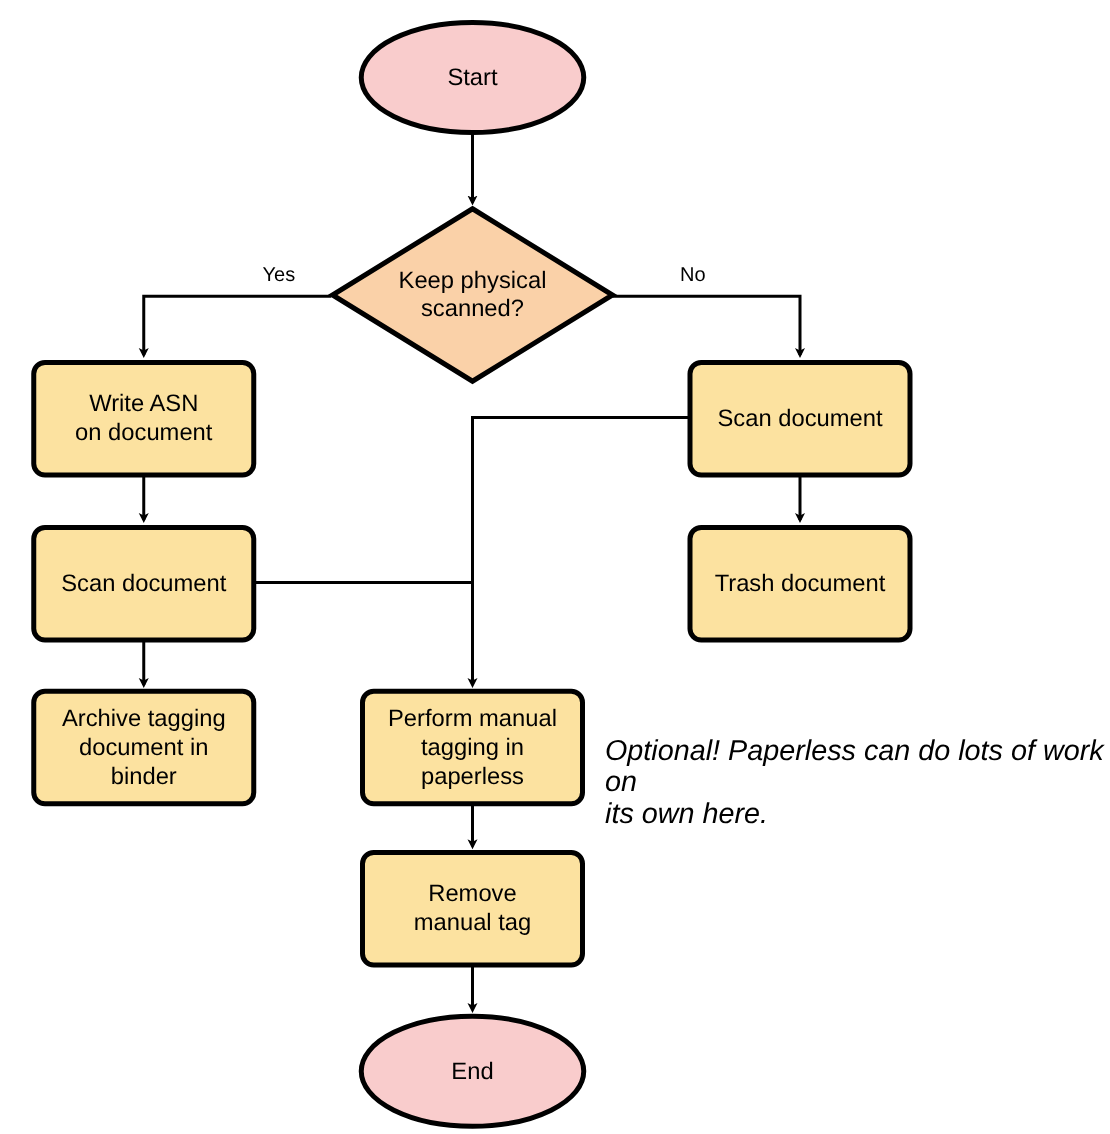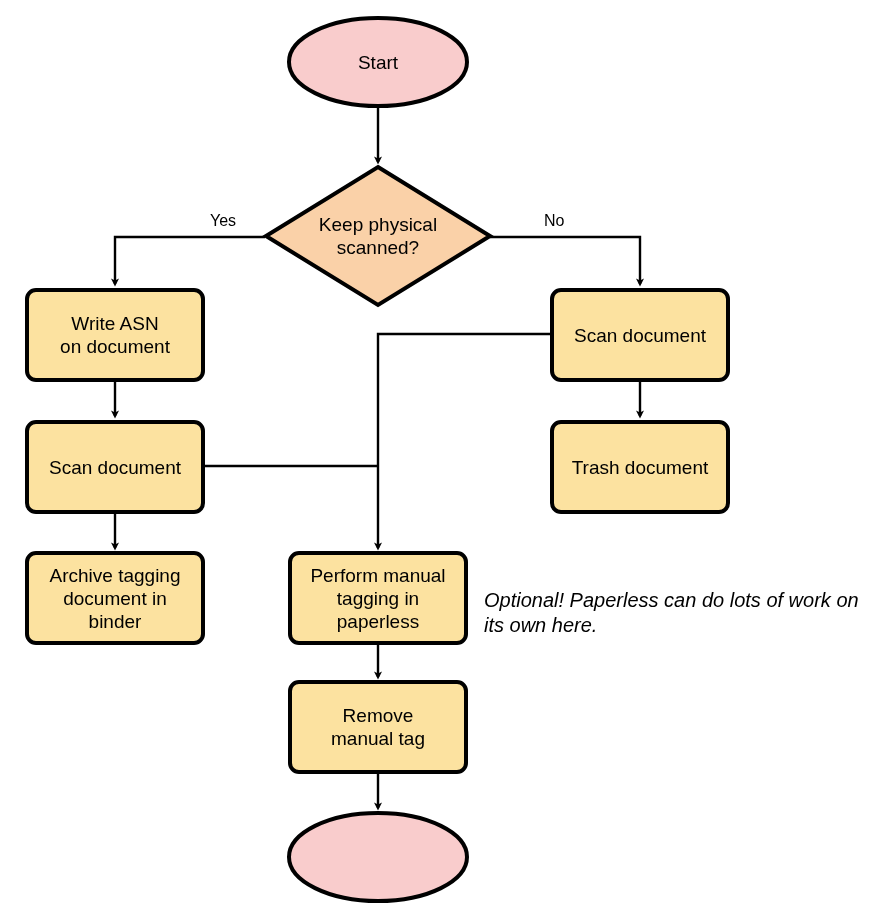--- a/index.html
+++ b/index.html
@@ -40,21 +40,21 @@
   .edge-label {
     position: absolute;
     color: #000000;
     font-size: 16px;
     line-height: 20px;
     white-space: nowrap;
   }
   .note-text {
     position: absolute;
     color: #000000;
-    font-size: 20px;
+    font-size: 23px;
     line-height: 25px;
     font-style: italic;
     white-space: pre-line;
   }
 </style>
 </head>
 <body>
 
 <div id="flowchart-root">
 
@@ -127,20 +127,21 @@
 
   <div class="node-label" style="left:552px; top:422px; width:176px; height:90px;">Trash document</div>
 
   <div class="node-label" style="left:290px; top:553px; width:176px; height:90px;">Perform manual
 tagging in
 paperless</div>
 
   <div class="node-label" style="left:290px; top:682px; width:176px; height:90px;">Remove
 manual tag</div>
 
+  <div class="node-label" style="left:289px; top:813px; width:178px; height:88px;">End</div>
 
   <div class="edge-label" style="left:210px; top:211px;">Yes</div>
 
   <div class="edge-label" style="left:510px; top:211px;margin-left:34px;">No</div>
 
   <div class="note-text" style="left:484px; top:588px; width:400px;">Optional! Paperless can do lots of work on
 its own here.</div>
 
 </div>
 

